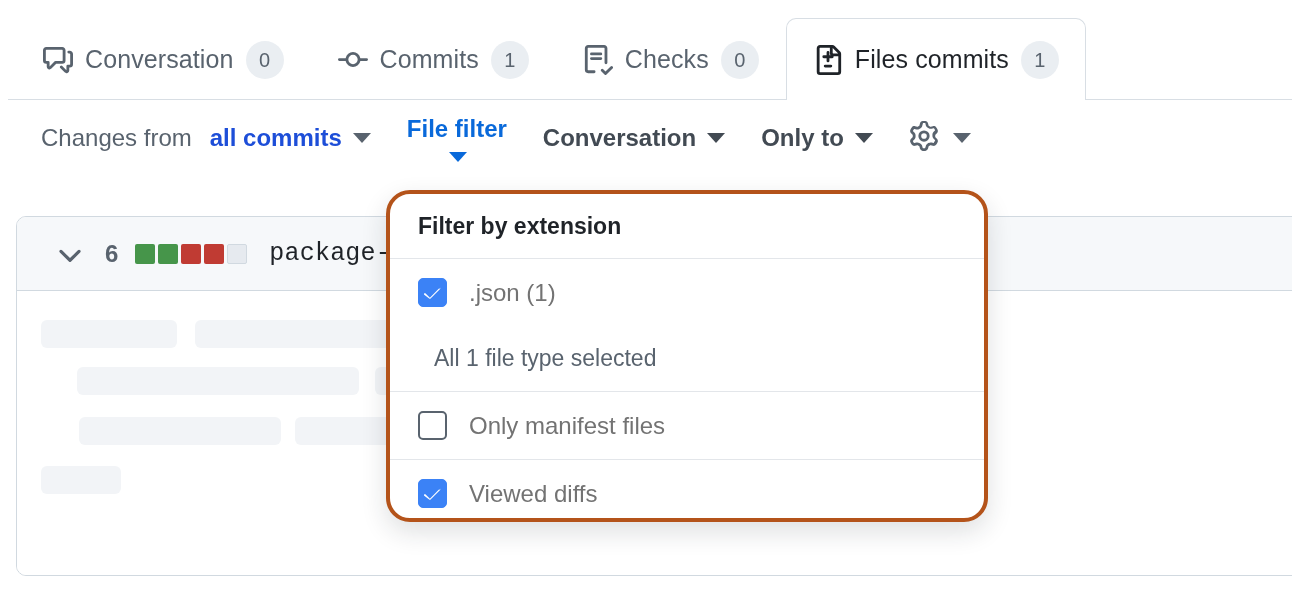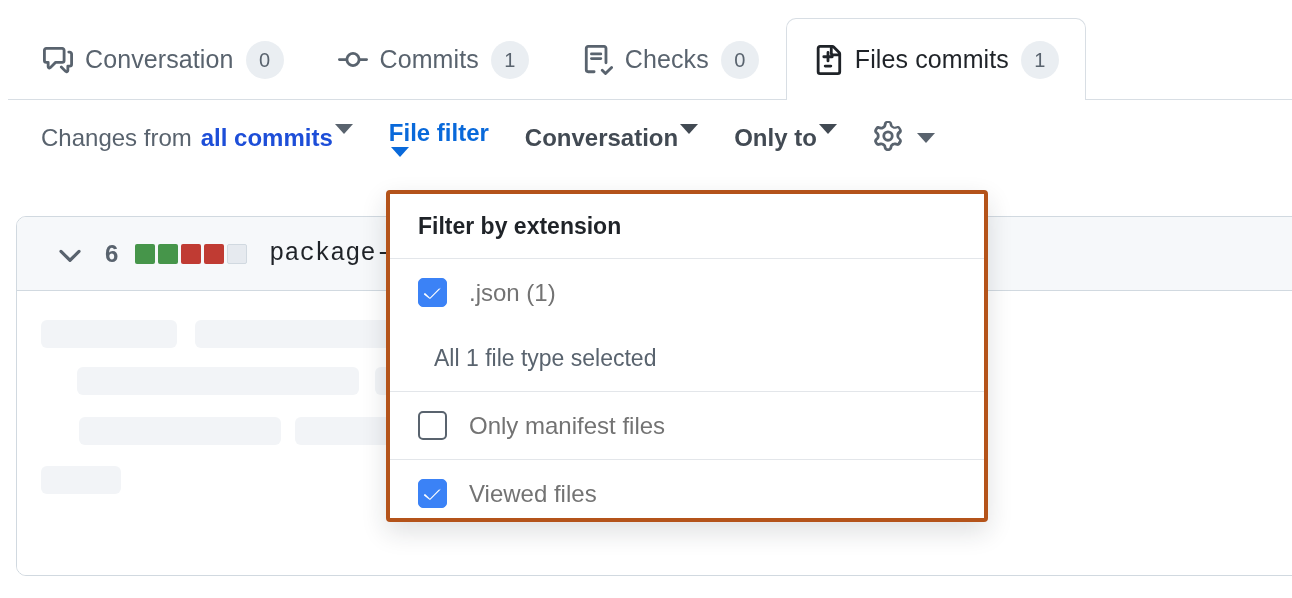--- a/index.html
+++ b/index.html
@@ -100,20 +100,22 @@
     top: 100px;
     width: 1292px;
     height: 76px;
     display: flex;
     align-items: center;
     padding-left: 41px;
     gap: 0;
   }
   .tb-item {
     display: inline-flex;
+    align-items: center;
+    gap: 9px;
     font-size: 24px;
     color: #59636e;
     cursor: pointer;
     white-space: nowrap;
     margin-right: 36px;
   }
   .tb-item.muted-strong .lead { color: #59636e; font-weight: 400; }
   .tb-item.muted-strong .strong { color: #1d4ed8; font-weight: 700; margin-left: 9px; }
   .tb-item.accent { color: #0969da; font-weight: 700; flex-direction: column; }
   .tb-item.bold { color: #424a53; font-weight: 700; }
@@ -193,21 +195,21 @@
 
   
   .dropdown {
     position: absolute;
     left: 386px;
     top: 190px;
     width: 602px;
     height: 332px;
     background: #ffffff;
     border: 4px solid #b4531a;
-    border-radius: 4px;
+    border-radius: 24px;
     box-shadow: 0 10px 26px rgba(31,35,40,0.14);
     overflow: hidden;
     z-index: 40;
   }
   .dd-title {
     height: 65px;
     display: flex;
     align-items: center;
     padding-left: 28px;
     font-size: 23px;
@@ -385,18 +387,18 @@
     </div>
 
     <div class="dd-sep"></div>
 
     <div class="dd-row opt">
       <span class="cb on">
         <svg width="21" height="21" viewBox="0 0 16 16" fill="#ffffff" aria-hidden="true">
           <path d="M13.78 4.22a.75.75 0 0 1 0 1.06l-7.25 7.25a.75.75 0 0 1-1.06 0L1.72 9.78a.75.75 0 1 1 1.06-1.06L6 11.94l6.72-6.72a.75.75 0 0 1 1.06 0Z"></path>
         </svg>
       </span>
-      <span class="dd-label">Viewed files</span>
+      <span class="dd-label">Viewed diffs</span>
     </div>
 
   </div>
 
 </div>
 
 </body></html>

